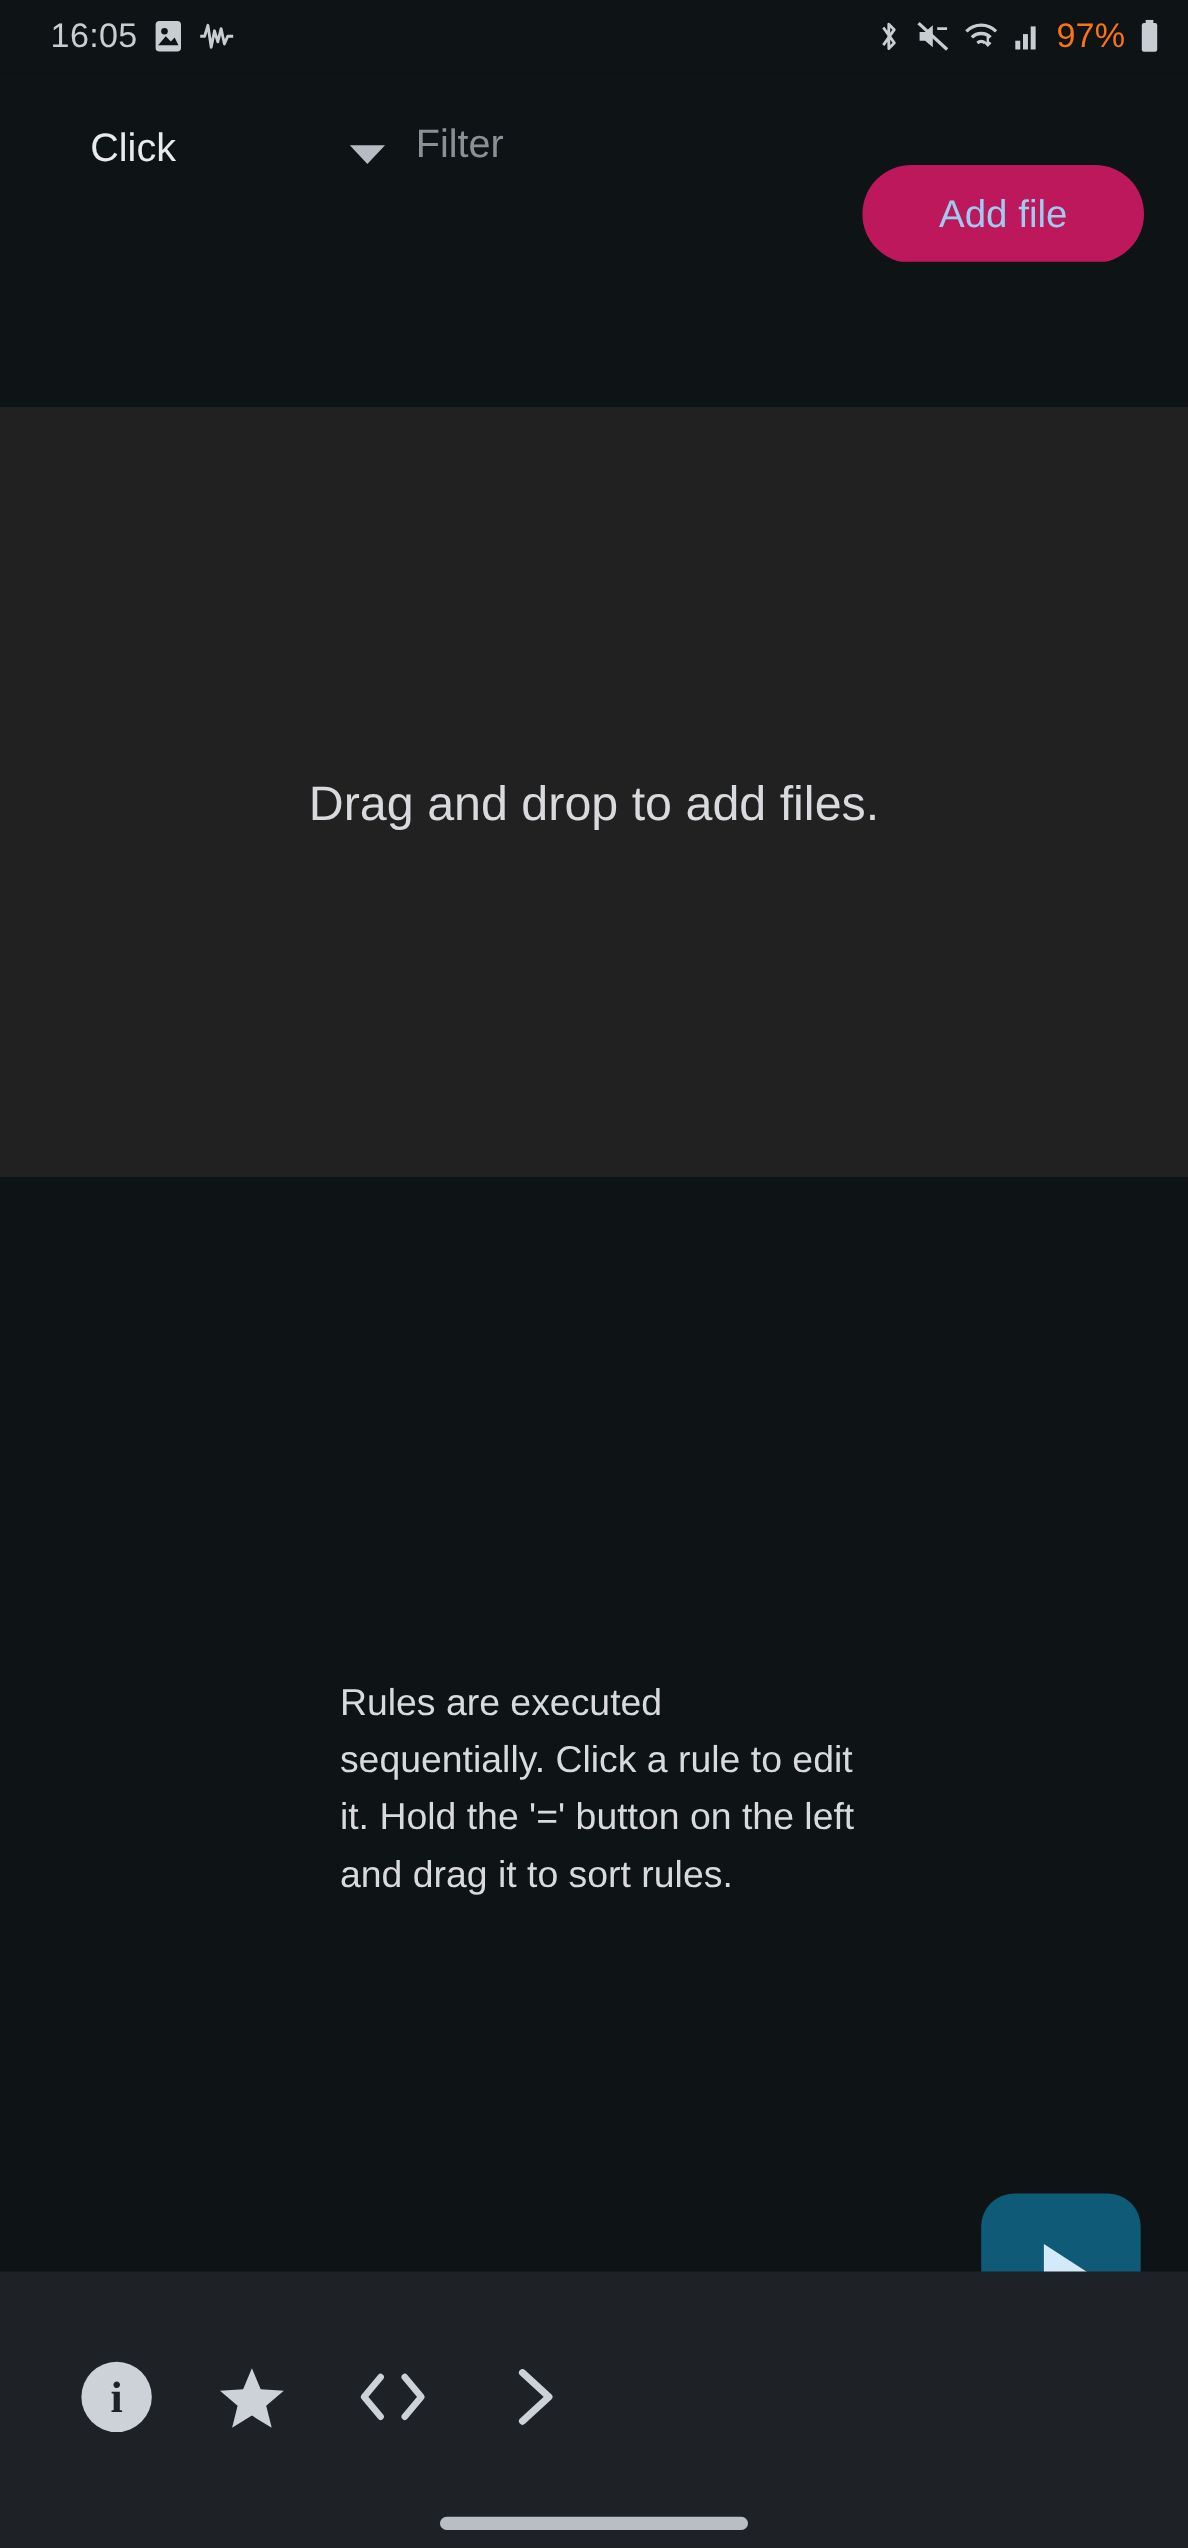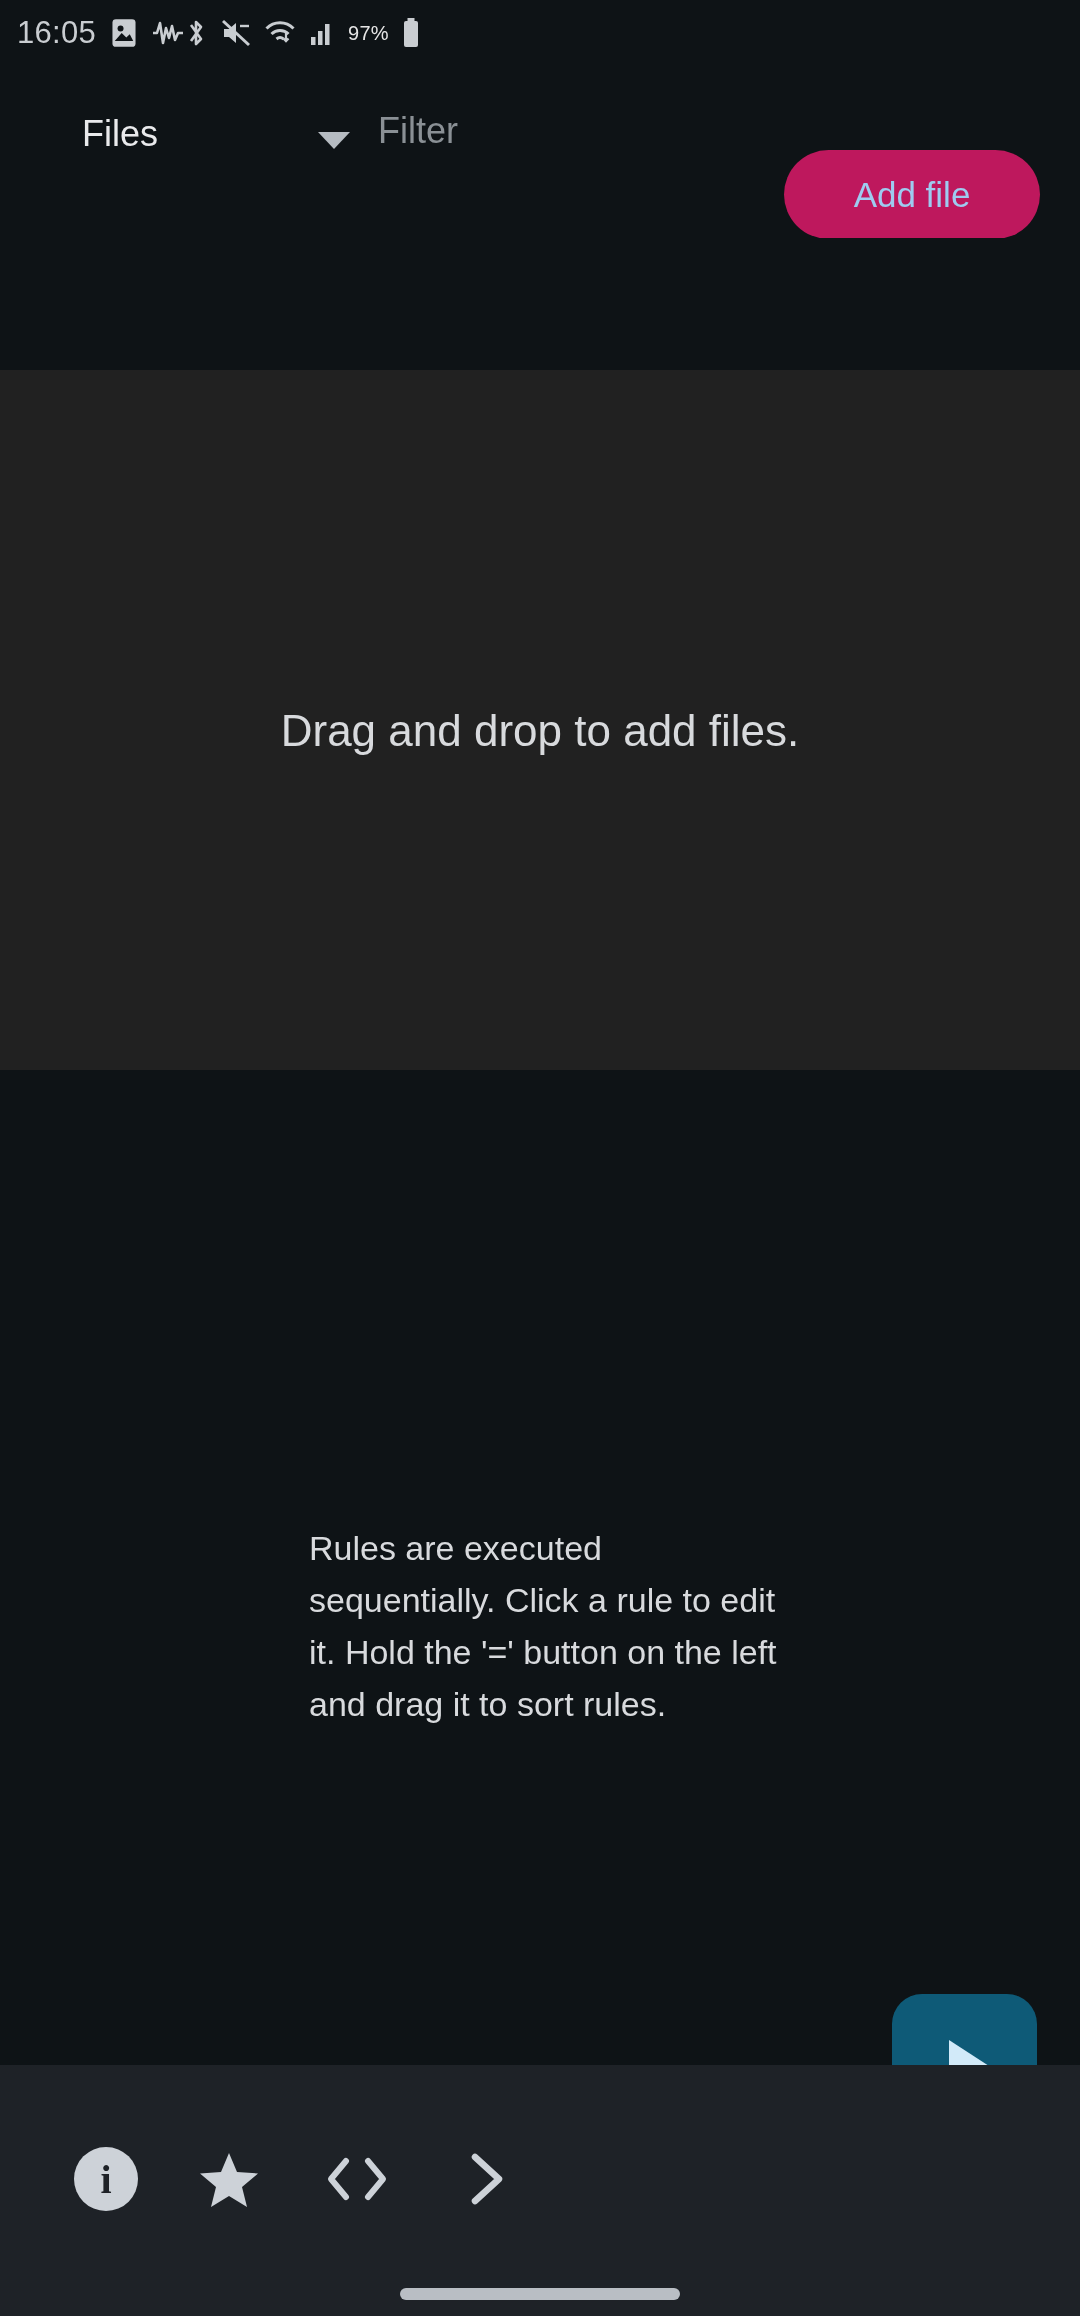--- a/index.html
+++ b/index.html
@@ -7,28 +7,28 @@
     width:1080px; height:2316px;
     background:#0e1316;
     font-family:"Liberation Sans", sans-serif;
     overflow:hidden;
   }
   .screen { position:relative; width:1080px; height:2316px; background:#0e1316; }
 
   
   .statusbar {
     position:absolute; top:0; left:0; width:1080px; height:66px;
-    display:flex; align-items:center; 
-    padding:0 26px 0 17px;
+    display:flex; align-items:center; justify-content:space-between;
+    padding:0 26px 0 46px;
     background:#0e1316;
   }
   .sb-left { display:flex; align-items:center; gap:14px; }
   .sb-right { display:flex; align-items:center; gap:13px; }
   .sb-time { color:#c9cdd1; font-size:31px; letter-spacing:0.3px; }
-  .sb-pct { color:#e5e5e5; font-size:20px; letter-spacing:0.2px; }
+  .sb-pct { color:#f97316; font-size:31px; letter-spacing:0.2px; }
   .sb-ico { display:block; }
 
   
   .files-toolbar {
     position:absolute; top:66px; left:0; width:1080px; height:172px;
     background:#0e1316;
   }
   .files-label {
     position:absolute; left:82px; top:47px;
     color:#e9eaec; font-size:36px;
@@ -198,21 +198,21 @@
       </svg>
       <span class="sb-pct">97%</span>
       <svg class="sb-ico" width="18" height="30" viewBox="0 0 18 30">
         <rect x="5.5" y="0" width="7" height="3" fill="#c9cdd1"></rect>
         <rect x="2" y="3" width="14" height="26" rx="2" fill="#c9cdd1"></rect>
       </svg>
     </div>
   </div>
 
   <div class="files-toolbar">
-    <span class="files-label">Files</span>
+    <span class="files-label">Click</span>
     <span class="files-caret"></span>
     <span class="filter-wrap">
       <input class="filter-input" type="text" placeholder="Filter" style="">
     </span>
     <span class="filter-underline"></span>
     <button class="addfile-btn">Add file</button>
   </div>
 
   <div class="col-header">
     <span class="chk"></span>

